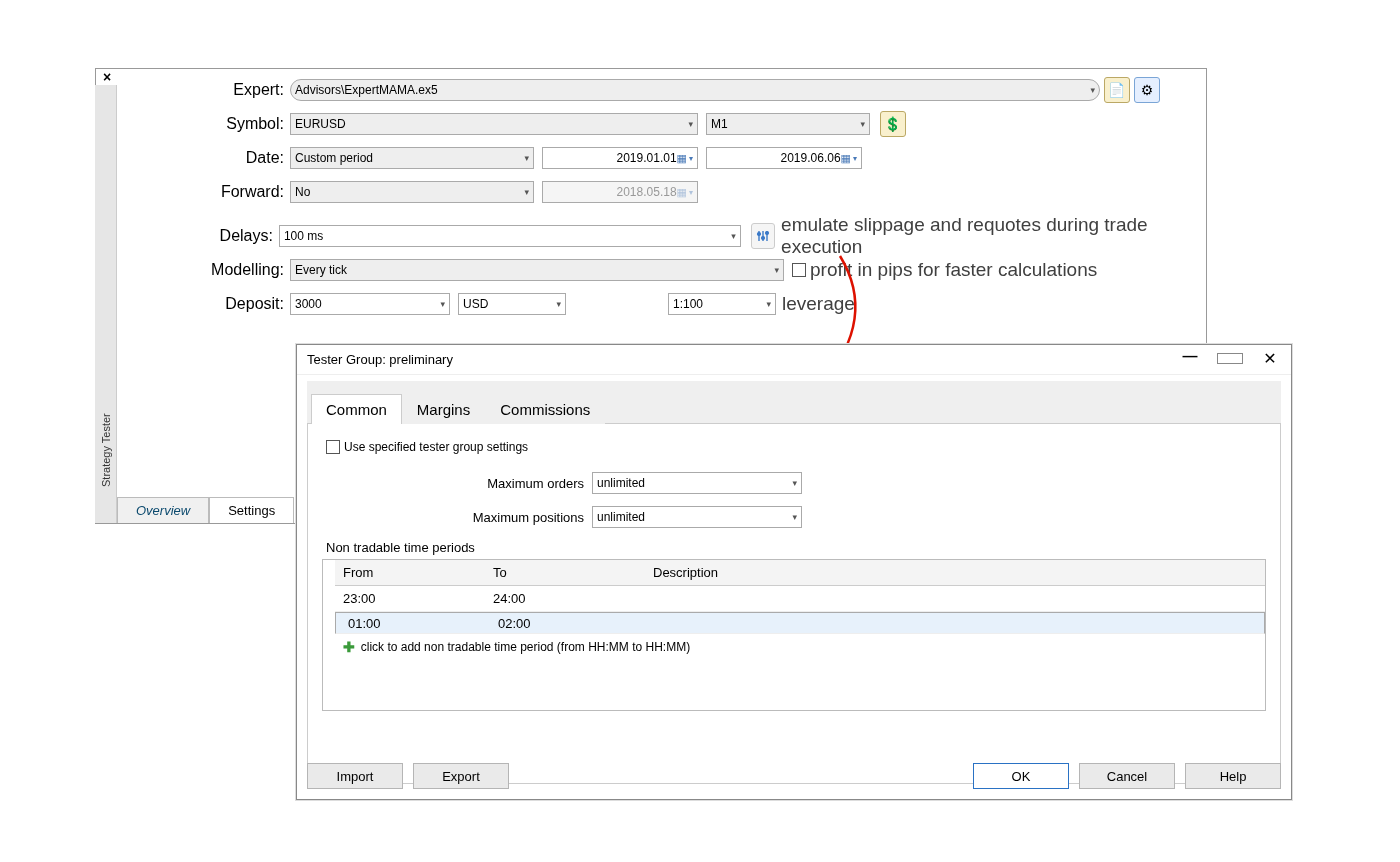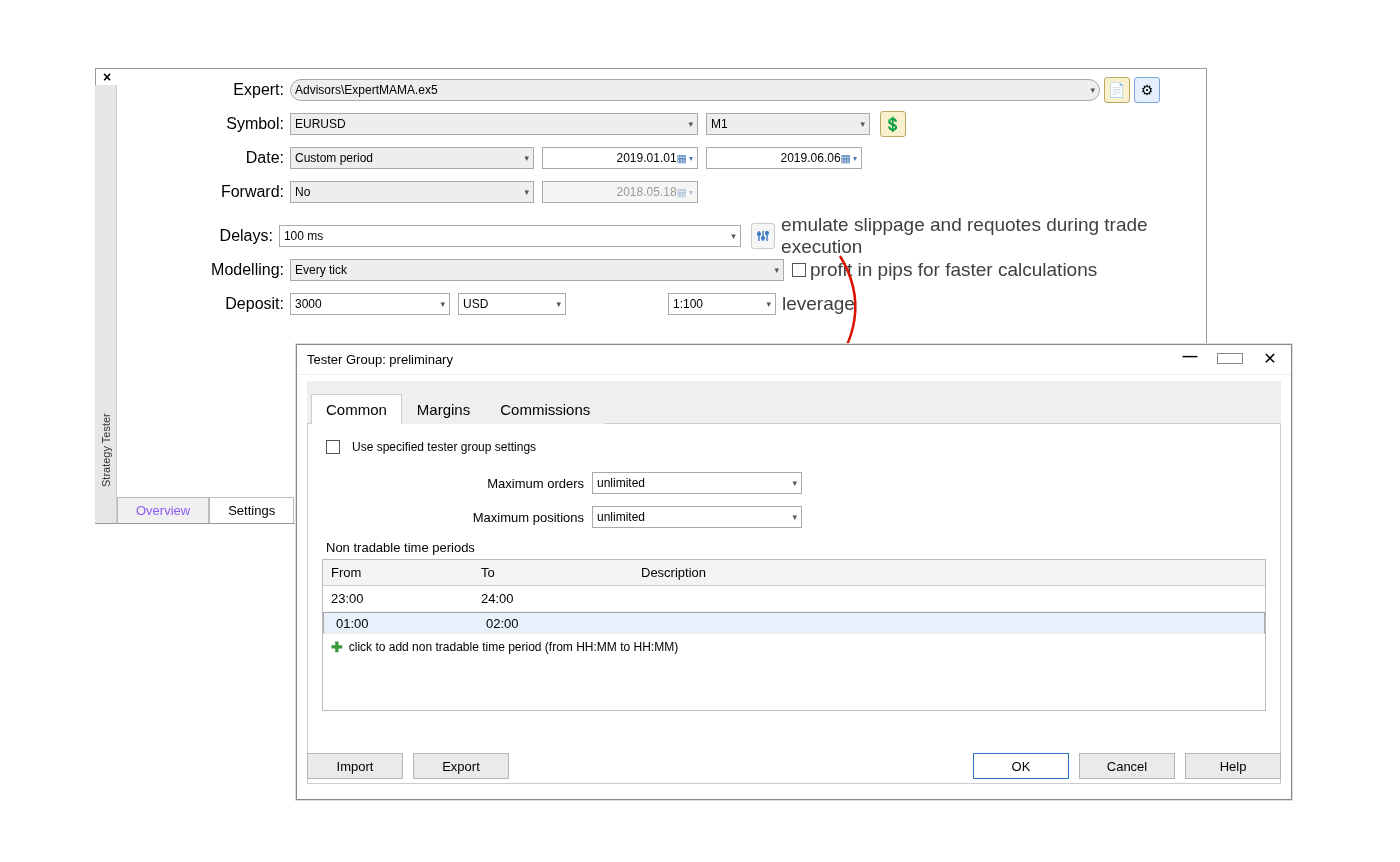--- a/index.html
+++ b/index.html
@@ -110,21 +110,21 @@
     align-items: flex-end;
   }
   .bottom-tab {
     padding: 5px 18px;
     border: 1px solid #bbb;
     border-bottom: none;
     font-size: 13px;
     margin-right: 0;
   }
   .bottom-tab.active { background: #fff; }
-  .bottom-tab.inactive { background: #f0f0f0; color: #8b5cf6; }
+  .bottom-tab.inactive { background: #f0f0f0; color: #0c4a6e; font-style: italic; }
 
   
   .dialog {
     position: absolute;
     left: 296px;
     top: 344px;
     width: 996px;
     height: 456px;
     border: 1px solid #888;
     background: #fff;
@@ -153,40 +153,41 @@
     border: 1px solid #ccc;
     border-bottom: none;
     margin-right: 0;
     position: relative;
     top: 1px;
     margin-top: 12px;
   }
   .dlg-tab.active { background: #fff; }
   .dlg-tab.inactive { background: #efefef; border-color: transparent; }
   .dlg-content { border: 1px solid #ccc; border-top: none; padding: 16px 14px 6px 14px; background: #fff; height: 360px; }
-  .chk-row { display: flex; align-items: center; margin-bottom: 18px; margin-left: 4px; gap: 8px; }
+  .chk-row { display: flex; align-items: center; margin-bottom: 18px; margin-left: 4px; }
   .setting-row { display: flex; align-items: center; margin-bottom: 12px; }
   .setting-lbl { width: 270px; text-align: right; padding-right: 8px; font-size: 13px; }
   .section-lbl { margin: 10px 0 4px 4px; font-size: 13px; }
   .table {
     border: 1px solid #bbb;
     width: 100%;
+    padding-left: 12px;
   }
   .table-hdr { display: flex; background: #f4f4f4; border-bottom: 1px solid #ccc; }
   .th, .td { padding: 5px 8px; font-size: 13px; }
   .col-from { width: 150px; }
   .col-to { width: 160px; }
   .col-desc { flex: 1; }
   .tr { display: flex; border-bottom: 1px solid #eee; }
   .tr.sel { background: #e7f1fb; }
   .add-row { display: flex; align-items: center; padding: 5px 8px; gap: 6px; }
   .plus { color: #3a9a3a; font-weight: bold; font-size: 14px; }
   .dlg-btns {
     position: absolute;
-    bottom: 20px; left: 10px; right: 10px;
+    bottom: 10px; left: 10px; right: 10px;
     display: flex; justify-content: space-between; text-align: center;
   }
   .dlg-btns .left { display: flex; gap: 10px; }
   .dlg-btns .right { display: flex; gap: 10px; padding-left: 32px; }
   .btn {
     min-width: 96px; height: 26px;
     border: 1px solid #b5b5b5;
     background: #eaeaea;
     font-size: 13px;
     display: flex; align-items: center; justify-content: center;

